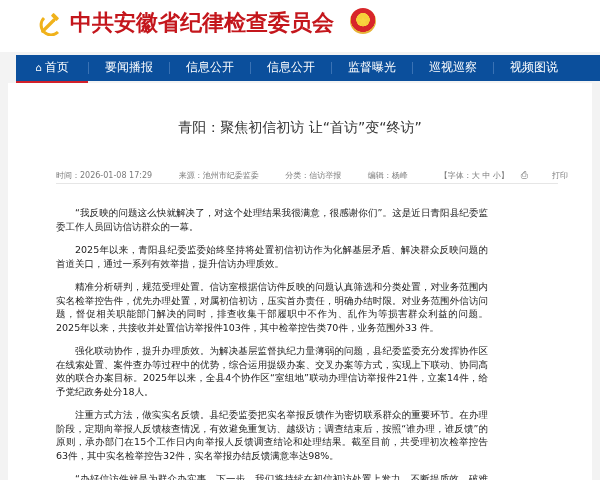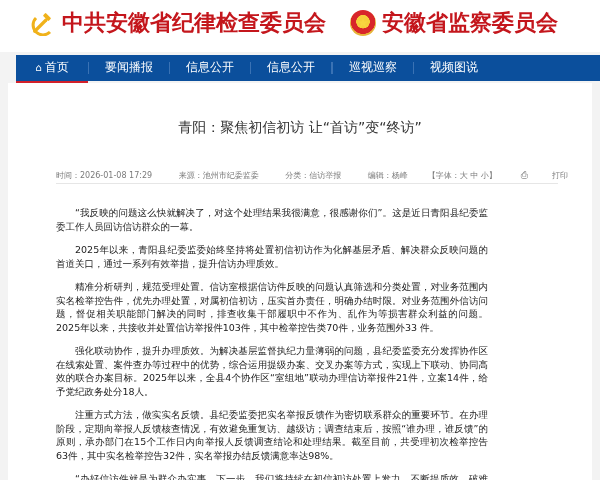--- a/index.html
+++ b/index.html
@@ -7,21 +7,21 @@
     width: 600px; height: 480px; overflow: hidden;
     background: #f3f3f3;
     font-family: "DejaVu Sans", "Liberation Sans", sans-serif;
     position: relative;
   }
   .header {
     position: absolute; left: 0; top: 0; width: 600px; height: 52px;
     background: #ffffff;
   }
   .logo-block { position: absolute; top: 8px; display: flex; align-items: center; }
-  .logo-left { left: 30px; justify-content: space-between; }
+  .logo-left { left: 38px; justify-content: space-between; }
   .logo-right { left: 350px; }
   .emblem {
     width: 26px; height: 26px; border-radius: 50%;
     display: flex; align-items: center; justify-content: center;
     margin-right: 6px;
   }
   .party-emblem { background: transparent; }
   .nation-emblem {
     background: radial-gradient(circle at 50% 45%, #f6cf3a 0 34%, #d8262a 36% 62%, #e6b43a 64% 100%);
   }
@@ -94,61 +94,63 @@
       </svg>
     </span>
     <span class="logo-text">中共安徽省纪律检查委员会</span>
   </div>
   <div class="logo-block logo-right">
     <span class="emblem nation-emblem">
       <svg width="12" height="12" viewBox="0 0 12 12">
         <polygon points="6,1 7.2,4.5 11,4.5 8,6.8 9.1,10.5 6,8.3 2.9,10.5 4,6.8 1,4.5 4.8,4.5" fill="#f8d540"></polygon>
       </svg>
     </span>
-    <span class="logo-text">安徽省监察委员会</span>
   </div>
 </div>
 
 <div class="nav">
   <div class="nav-item active" style="width:72px">
     <span class="home-icon">⌂</span><span>首页</span>
   </div>
   <div class="nav-sep"></div>
   <div class="nav-item" style="width:80px">
     <span>要闻播报</span>
   </div>
   <div class="nav-sep"></div>
   <div class="nav-item" style="width:80px">
     <span>信息公开</span>
   </div>
   <div class="nav-sep"></div>
   <div class="nav-item" style="width:80px">
     <span>信息公开</span>
   </div>
   <div class="nav-sep"></div>
+  <div class="nav-item" style="width:80px">
+    <span>监督曝光</span>
+  </div>
   <div class="nav-sep"></div>
   <div class="nav-item" style="width:80px">
     <span>巡视巡察</span>
   </div>
   <div class="nav-sep"></div>
   <div class="nav-item" style="width:80px">
     <span>视频图说</span>
   </div>
 </div>
 
 <div class="content">
   <div class="title">青阳：聚焦初信初访 让“首访”变“终访”</div>
 
   <div class="meta">
     <span>时间：2026-01-08 17:29</span>
     <span>来源：池州市纪委监委</span>
     <span>分类：信访举报</span>
     <span>编辑：杨峰</span>
     <div class="meta-right">
-      <span style="margin-right:12px">【字体：大 中 小】</span>
+      <span style="margin-right:0">【字体：大 中 小】</span>
       <span class="print-icon">⎙</span>
       <span style="margin-right:0">打印</span>
     </div>
   </div>
   <div class="divider"></div>
 
   <div class="article">
     <p>“我反映的问题这么快就解决了，对这个处理结果我很满意，很感谢你们”。这是近日青阳县纪委监委工作人员回访信访群众的一幕。</p>
     <p>2025年以来，青阳县纪委监委始终坚持将处置初信初访作为化解基层矛盾、解决群众反映问题的首道关口，通过一系列有效举措，提升信访办理质效。</p>
     <p>精准分析研判，规范受理处置。信访室根据信访件反映的问题认真筛选和分类处置，对业务范围内实名检举控告件，优先办理处置，对属初信初访，压实首办责任，明确办结时限。对业务范围外信访问题，督促相关职能部门解决的同时，排查收集干部履职中不作为、乱作为等损害群众利益的问题。2025年以来，共接收并处置信访举报件103件，其中检举控告类70件，业务范围外33 件。</p>

